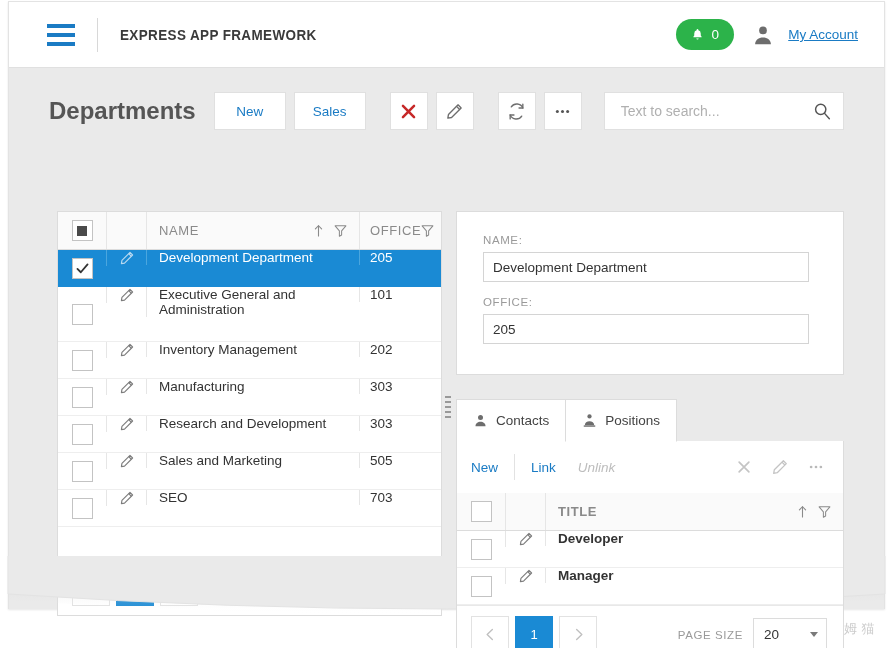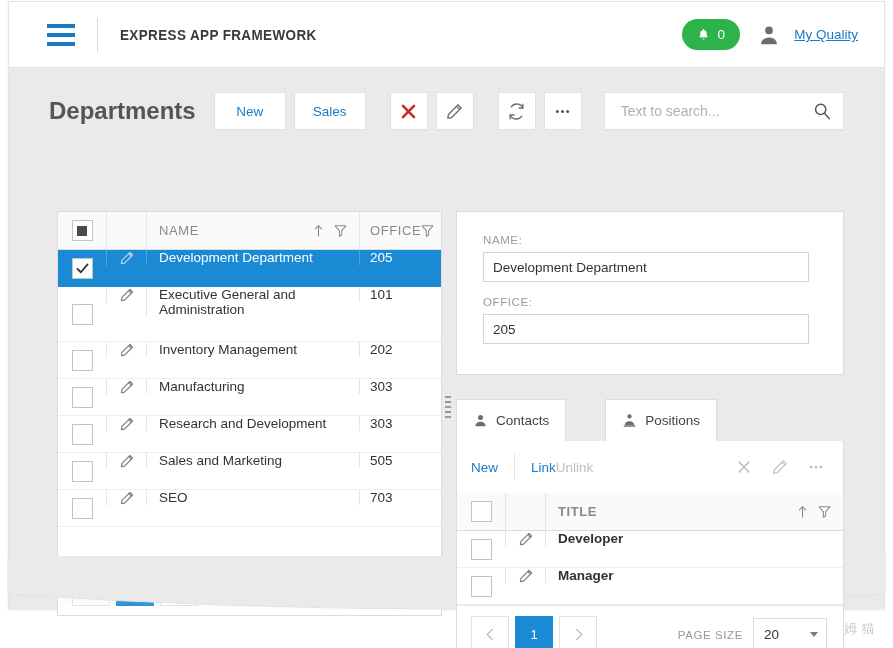--- a/index.html
+++ b/index.html
@@ -294,21 +294,21 @@
     background: #ffffff;
     font-size: 13.5px; color: #333;
     padding: 0 9px;
     font-family: "Liberation Sans", sans-serif;
     outline: none;
     margin-bottom: 14px;
   }
 
   
   .tabs-wrap { margin-top: 24px; position: relative; width: 388px; }
-  .tabstrip { display: flex; align-items: flex-end; height: 43px; gap: 40px; }
+  .tabstrip { display: flex; align-items: flex-end; height: 43px; }
   .tab {
     height: 43px;
     padding: 0 16px;
     display: flex; align-items: center; gap: 8px;
     background: #ffffff;
     border: 1px solid #dcdcdc;
     border-bottom: 1px solid #ffffff;
     font-size: 13.5px;
     color: #444;
     cursor: pointer;
@@ -370,21 +370,21 @@
         <div class="notif-pill">
           <svg class="bell" viewBox="0 0 24 24" fill="#ffffff">
             <path d="M12 2a1.6 1.6 0 0 1 1.6 1.6v.7A6 6 0 0 1 18 10v4l1.6 2.2V17H4.4v-.8L6 14v-4a6 6 0 0 1 4.4-5.7v-.7A1.6 1.6 0 0 1 12 2zm0 19a2.4 2.4 0 0 1-2.3-1.8h4.6A2.4 2.4 0 0 1 12 21z"></path>
           </svg>
           <span>0</span>
         </div>
         <svg class="avatar-icon" viewBox="0 0 24 24" fill="#6d6d6d">
           <circle cx="12" cy="7" r="4.2"></circle>
           <path d="M3.4 22c0-4.6 3.9-7.4 8.6-7.4S20.6 17.4 20.6 22z"></path>
         </svg>
-        <a class="my-account" href="#">My Quality</a>
+        <a class="my-account" href="#">My Account</a>
       </div>
     </div>
 
     <div class="content">
 
       <div class="toolbar">
         <div class="page-title">Departments</div>
 
         <div class="tb-btn">New</div>
         <div class="tb-btn tb-gap-lg">Sales</div>
@@ -614,21 +614,21 @@
               <span>Positions</span>
             </div>
           </div>
 
           <div class="tab-panel">
 
             <div class="sub-toolbar">
               <span class="lnk">New</span>
               <span class="vsep"></span>
               <span class="lnk">Link</span>
-              <span class="lnk disabled" style="">Unlink</span>
+              <span class="lnk disabled" style="margin-left:22px;font-style:italic;">Unlink</span>
               <span class="sub-icons">
                 <svg width="18" height="18" viewBox="0 0 24 24" stroke="#c4c4c4" stroke-width="2.2" stroke-linecap="round" fill="none">
                   <path d="M5.5 5.5 18.5 18.5 M18.5 5.5 5.5 18.5"></path>
                 </svg>
                 <svg width="18" height="18" viewBox="0 0 24 24" stroke="#c4c4c4" stroke-width="1.7" fill="none" stroke-linejoin="round">
                   <path d="M16.5 3.6 20.4 7.5 8.3 19.6 3.6 20.4 4.4 15.7z"></path>
                   <path d="M14.6 5.5 18.5 9.4"></path>
                 </svg>
                 <svg width="18" height="18" viewBox="0 0 24 24" fill="#b9b9b9">
                   <circle cx="5.5" cy="12" r="1.8"></circle>

